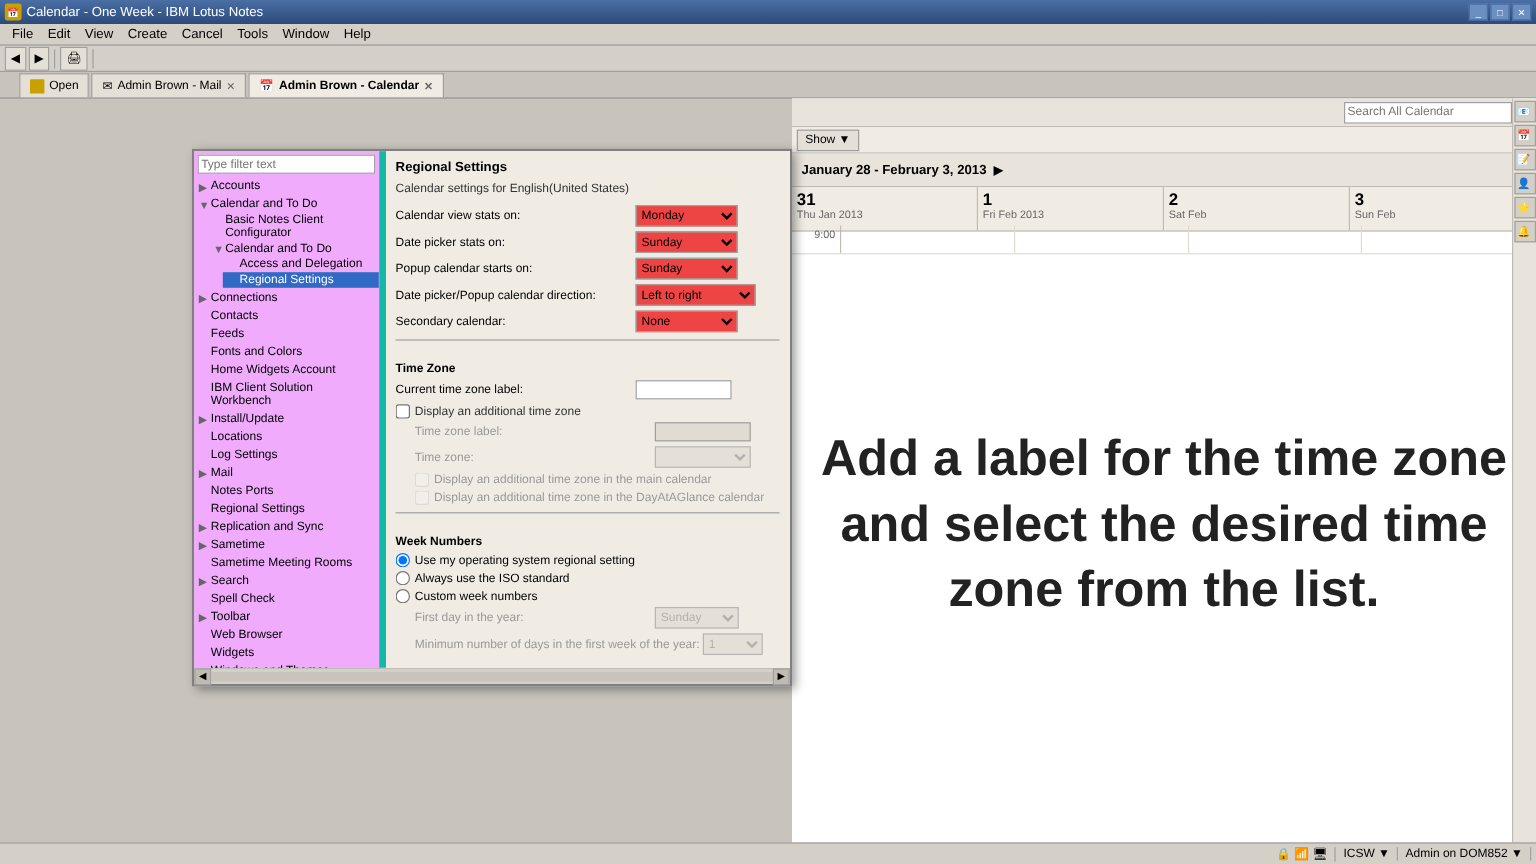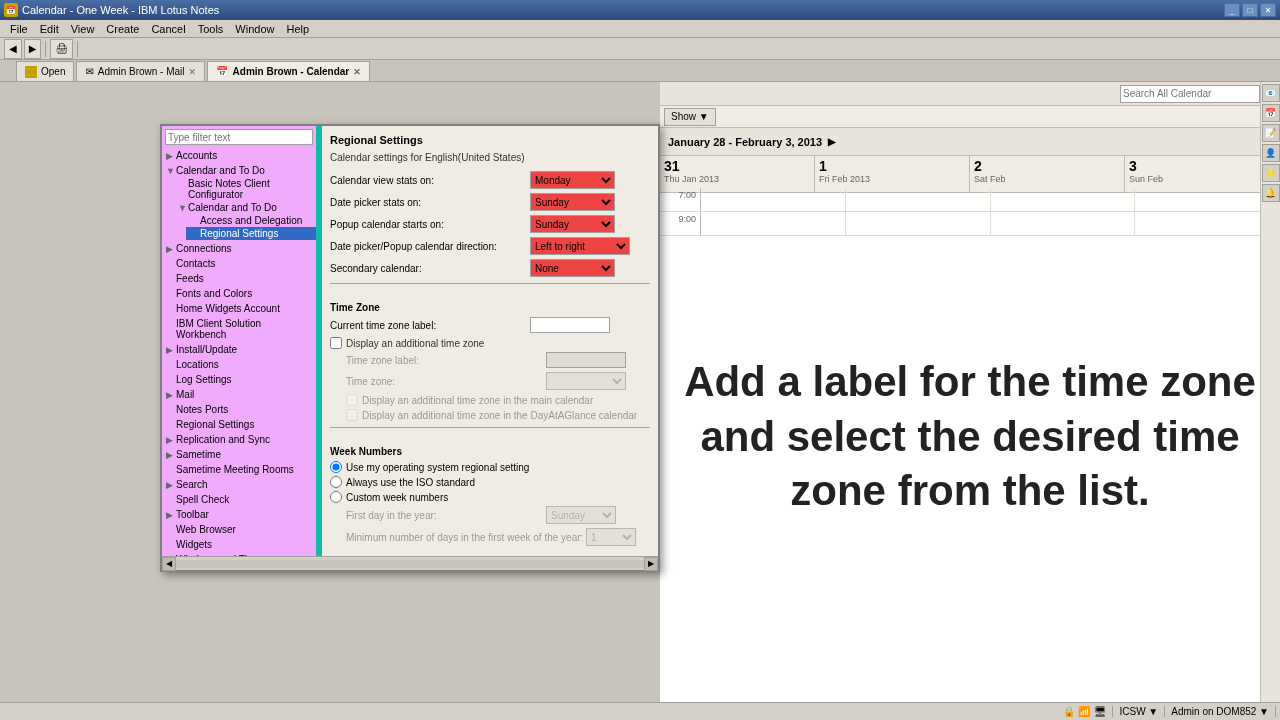--- a/index.html
+++ b/index.html
@@ -847,29 +847,20 @@
         <div class="cal-day-label">Sun Feb</div>
       </div>
     </div>
 
     <div class="text-overlay">
       <div class="big-text">Add a label for the time zone and select the desired time zone from the list.</div>
     </div>
 
     <div style="position:absolute; top:106px; left:0; right:0;">
       <div class="time-row">
-        <div class="time-label">7:00</div>
-        <div class="time-slots">
-          <div class="time-slot"></div>
-          <div class="time-slot"></div>
-          <div class="time-slot"></div>
-          <div class="time-slot"></div>
-        </div>
-      </div>
-      <div class="time-row">
         <div class="time-label">9:00</div>
         <div class="time-slots">
           <div class="time-slot"></div>
           <div class="time-slot"></div>
           <div class="time-slot"></div>
           <div class="time-slot"></div>
         </div>
       </div>
     </div>
 

